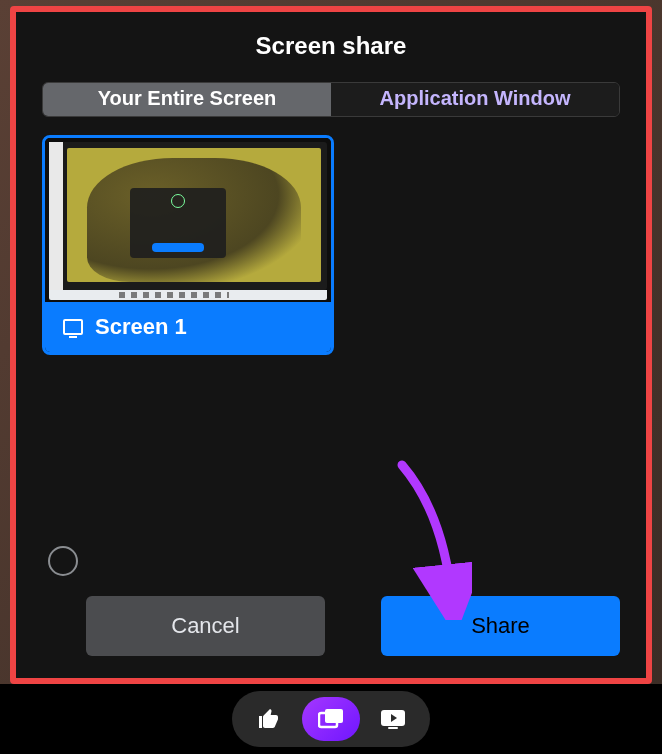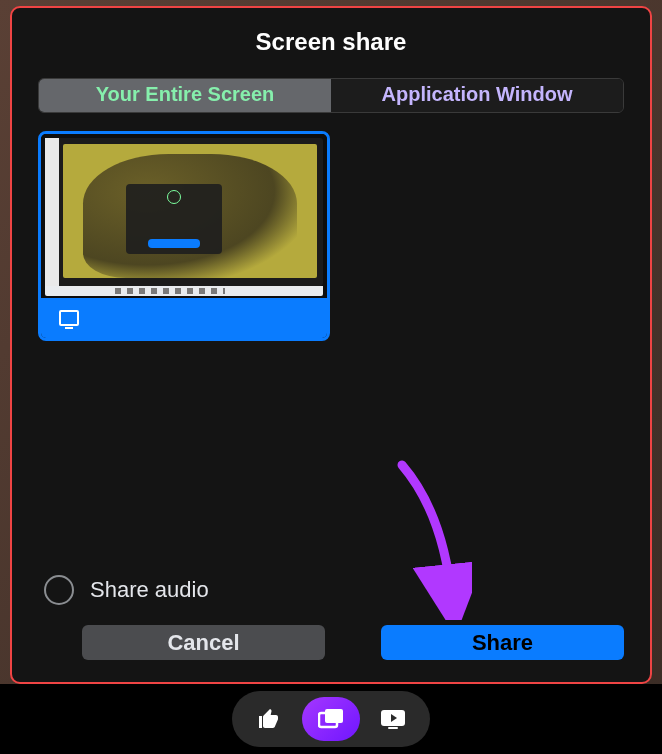--- a/index.html
+++ b/index.html
@@ -16,22 +16,22 @@
     top: 0; left: 0; right: 0; bottom: 0;
     background: linear-gradient(135deg, #5a4035 0%, #3a2c25 100%);
   }
   .dialog {
     position: absolute;
     top: 6px;
     left: 10px;
     right: 10px;
     height: 678px;
     background: #141414;
-    border-radius: 10px;
-    border: 2px solid #ef4444;
+    border-radius: 4px;
+    border: 6px solid #ef4444;
     padding: 20px 26px 22px 26px;
     display: flex;
     flex-direction: column;
   }
   .title {
     color: #fff;
     font-size: 24px;
     font-weight: 600;
     text-align: center;
     margin-bottom: 22px;
@@ -44,21 +44,21 @@
     margin-bottom: 18px;
   }
   .tab {
     flex: 1;
     text-align: center;
     font-size: 20px;
     font-weight: 600;
     padding: 4px 0 6px 0;
     cursor: pointer;
   }
-  .tab.active { background: #65676b; color: #86efac; }
+  .tab.active { background: #65676b; color: #ffffff; }
   .tab.inactive { background: #1c1c1c; color: #c4b5fd; }
   .screen-grid {
     flex: 1;
     display: flex;
     align-items: flex-start;
   }
   .screen-card {
     width: 292px;
     border: 3px solid #0a7cff;
     border-radius: 8px;
@@ -165,26 +165,26 @@
   .share-audio-label {
     color: #e4e6eb;
     font-size: 22px;
   }
   .btn-row {
     display: flex;
     gap: 12px;
   }
   .btn {
     flex: 1;
-    height: 35px;
+    height: 60px;
     display: flex;
     align-items: center;
     justify-content: center;
     font-size: 22px;
-    font-weight: 700;
+    font-weight: 400;
     border-radius: 6px;
     cursor: pointer;
     border: none;
     margin-left: 44px;
   }
   .btn.cancel { background: #4b4c4f; color: #e4e6eb; }
   .btn.share  { background: #0a7cff; color: #000000; }
 
   .arrow {
     position: absolute;
@@ -246,27 +246,27 @@
             <div class="thumb-face"></div>
           </div>
         <div class="thumb-modal">
           <div class="thumb-modal-circle"></div>
           <div class="thumb-modal-btn"></div>
         </div>
         <div class="thumb-taskbar"></div>
       </div>
       <div class="card-footer">
         <span class="monitor-ico"></span>
+        <span>Screen 1</span>
       </div>
     </div>
   </div>
 
   <div class="share-audio-row">
     <span class="radio"></span>
-    <span class="share-audio-label">Share audio</span>
   </div>
 
   <div class="btn-row">
     <button class="btn cancel">Cancel</button>
     <button class="btn share">Share</button>
   </div>
 </div>
 
 <svg class="arrow" viewBox="0 0 80 160">
   <defs>

